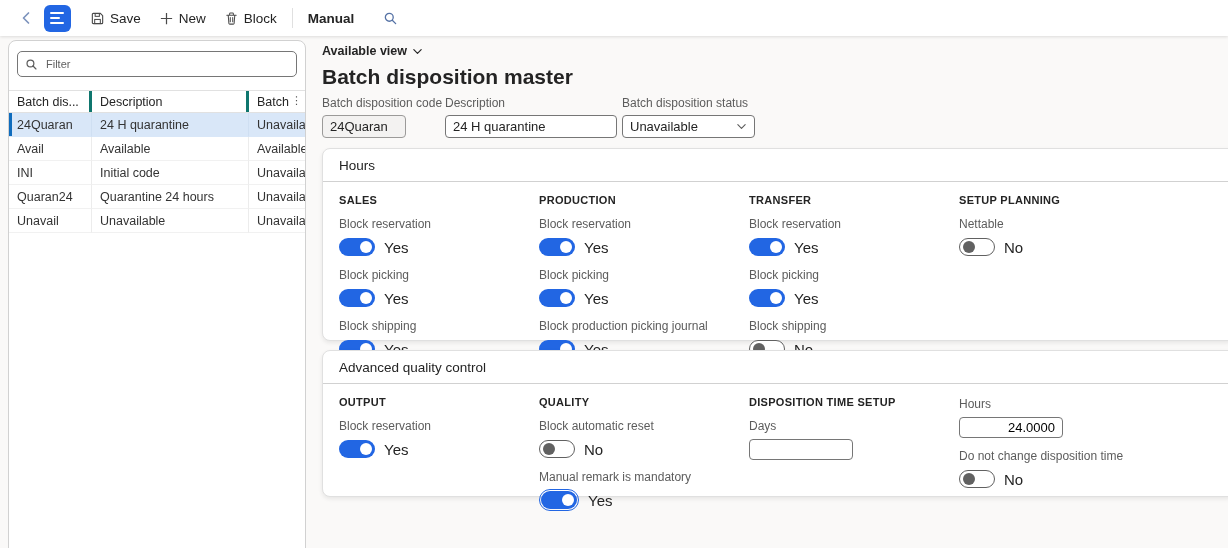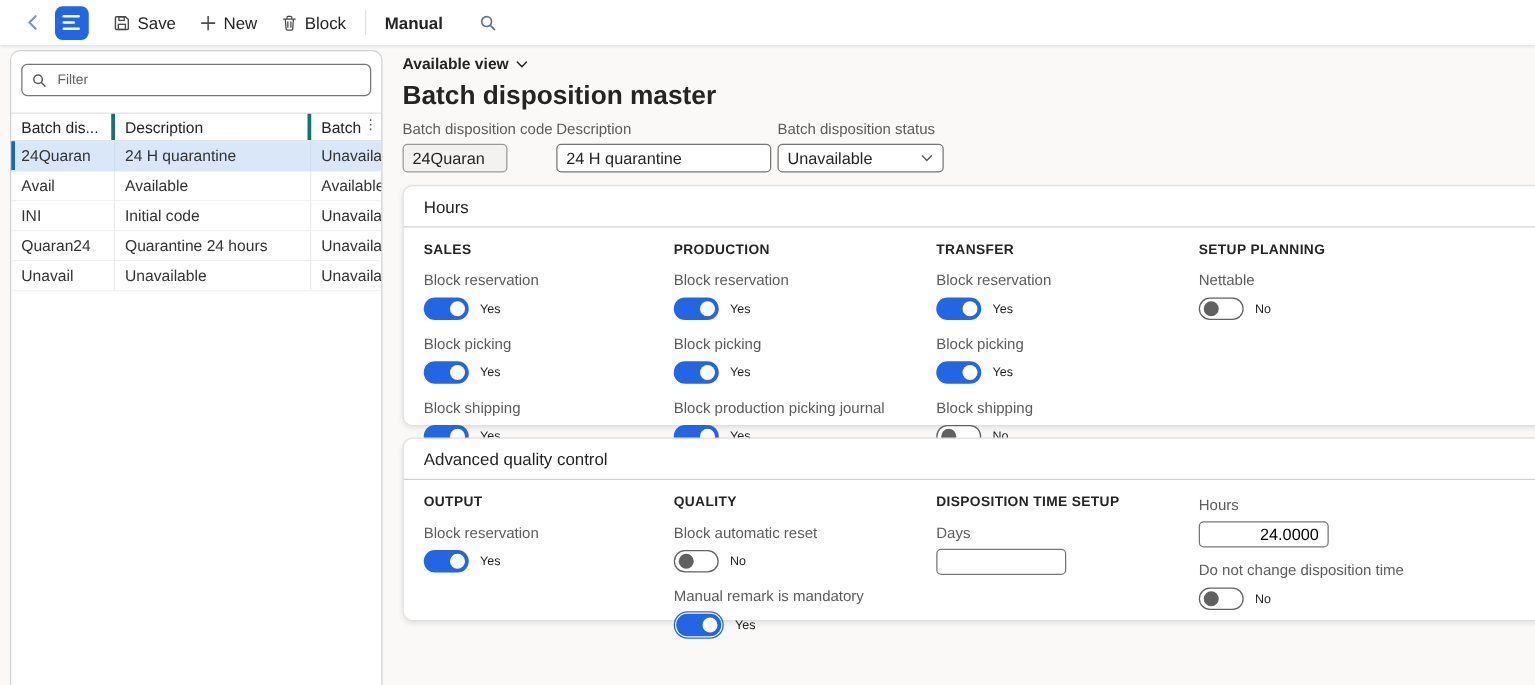--- a/index.html
+++ b/index.html
@@ -70,21 +70,21 @@
   .sec-body { padding:7px 16px 0; display:grid; grid-template-columns:200px 210px 210px 1fr; }
   .group-title { font-size:11px; font-weight:bold; color:#242424; letter-spacing:.3px; margin-top:5px; white-space:nowrap; }
   .flabel { font-size:12px; color:#5c5c5c; margin:11px 0 6px; white-space:nowrap; }
   .toggle-row { display:flex; align-items:center; gap:9px; height:20px; }
   .toggle { width:36px; height:18px; border-radius:9px; position:relative; cursor:pointer; flex:none; }
   .toggle.on { background:#2266e3; }
   .toggle.on .knob { position:absolute; right:3px; top:3px; width:12px; height:12px; background:#fff; border-radius:50%; }
   .toggle.off { background:#fff; border:1px solid #616161; }
   .toggle.off .knob { position:absolute; left:3px; top:2px; width:12px; height:12px; background:#616161; border-radius:50%; }
   .focus-wrap { display:inline-flex; border:1px solid #2266e3; border-radius:12px; padding:1px; }
-  .tstate { font-size:10px; color:#242424; }
+  .tstate { font-size:15px; color:#242424; }
   .small-input { width:104px; height:21px; border:1px solid #767676; border-radius:4px;
     font-size:13px; font-family:inherit; padding:0 7px; outline:none; }
   .num-input { text-align:right; }
   .col4 .flabel:first-child { margin-top:6px; }
 
   svg { display:block; }
 </style>
 </head>
 <body>
 

